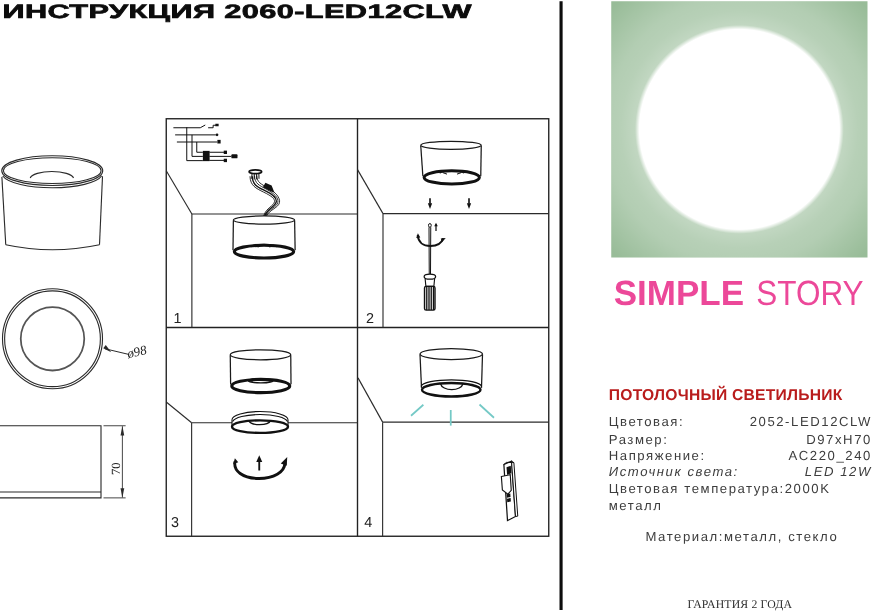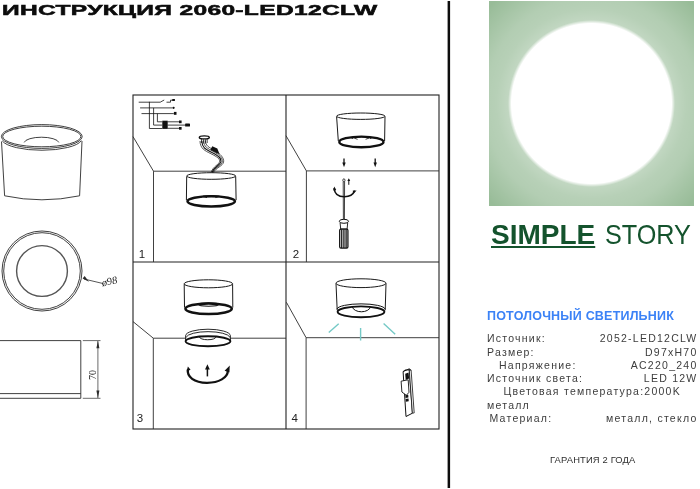--- a/index.html
+++ b/index.html
@@ -221,56 +221,56 @@
     <path d="M 405.6,399 L 408.5,398.4 L 408.7,401.2 L 405.8,401.8 Z" fill="#111"></path>
   </g>
 
   <text x="291.4" y="421.5" font-size="11.5" fill="#222">4</text>
 
   <rect x="447.6" y="1" width="2.5" height="487" fill="#0d0d0d"></rect>
 </svg>
 
 <div class="abs" style="left:489px;top:1px;width:205px;height:205px;background:radial-gradient(circle 145px at 50% 50%, #ffffff 0 80px, rgba(255,255,255,0.40) 83.5px, rgba(255,255,255,0.30) 95px, rgba(255,255,255,0.26) 107px, rgba(255,255,255,0) 141px), #98bc98;"></div>
 
-<div class="abs" style="left:491px;top:219px;font-size:28px;color:#14532d;white-space:nowrap;text-decoration:underline;">
+<div class="abs" style="left:491px;top:219px;font-size:28px;color:#ec4899;white-space:nowrap;">
   <span style="font-weight:bold;">SIMPLE</span><span style="display:inline-block;margin-left:9.8px;transform:scaleX(0.9);transform-origin:0 0;">STORY</span>
 </div>
 
-<div class="abs" style="left:487px;top:309px;font-size:12.5px;font-weight:bold;color:#3b82f6;letter-spacing:0.2px;white-space:nowrap;">ПОТОЛОЧНЫЙ СВЕТИЛЬНИК</div>
+<div class="abs" style="left:487px;top:309px;font-size:12.5px;font-weight:bold;color:#b91c1c;letter-spacing:0.2px;white-space:nowrap;">ПОТОЛОЧНЫЙ СВЕТИЛЬНИК</div>
 
 <div class="abs" style="left:487px;top:332.3px;width:210.5px;font-size:10.5px;color:#3d3d3d;line-height:13.3px;letter-spacing:1.25px;">
 
   <div style="display:flex;justify-content:space-between;">
-      <span>Источник:</span>
+      <span>Цветовая:</span>
       <span>2052-LED12CLW</span>
     </div>
 
   <div style="display:flex;justify-content:space-between;text-align:center;">
       <span>Размер:</span>
       <span>D97xH70</span>
     </div>
 
-  <div style="display:flex;justify-content:space-between;margin-left:12px;">
+  <div style="display:flex;justify-content:space-between;">
       <span>Напряжение:</span>
       <span>AC220_240</span>
     </div>
 
-  <div style="display:flex;justify-content:space-between;">
+  <div style="display:flex;justify-content:space-between;font-style:italic;">
       <span>Источник света:</span>
       <span>LED 12W</span>
     </div>
 
-  <div style="display:flex;justify-content:center;">
+  <div style="display:flex;justify-content:flex-start;">
       <span>Цветовая температура:</span>
       <span>2000K</span>
     </div>
 
   <div style="display:flex;justify-content:space-between;">
       <span>металл</span>
     </div>
 
-  <div style="display:flex;justify-content:space-between;">
+  <div style="display:flex;justify-content:center;margin-top:12px;">
       <span style="padding-left:2.5px;">Материал:</span>
       <span>металл, стекло</span>
     </div>
 </div>
 
-<div class="abs" style="left:550px;top:454px;font-size:9.4px;color:#2e2e2e;letter-spacing:0.15px;white-space:nowrap;">ГАРАНТИЯ 2 ГОДА</div>
+<div class="abs" style="left:550px;top:479px;font-size:9.4px;color:#2e2e2e;letter-spacing:0.15px;white-space:nowrap;font-family:Liberation Serif, serif;">ГАРАНТИЯ 2 ГОДА</div>
 
 </body></html>

